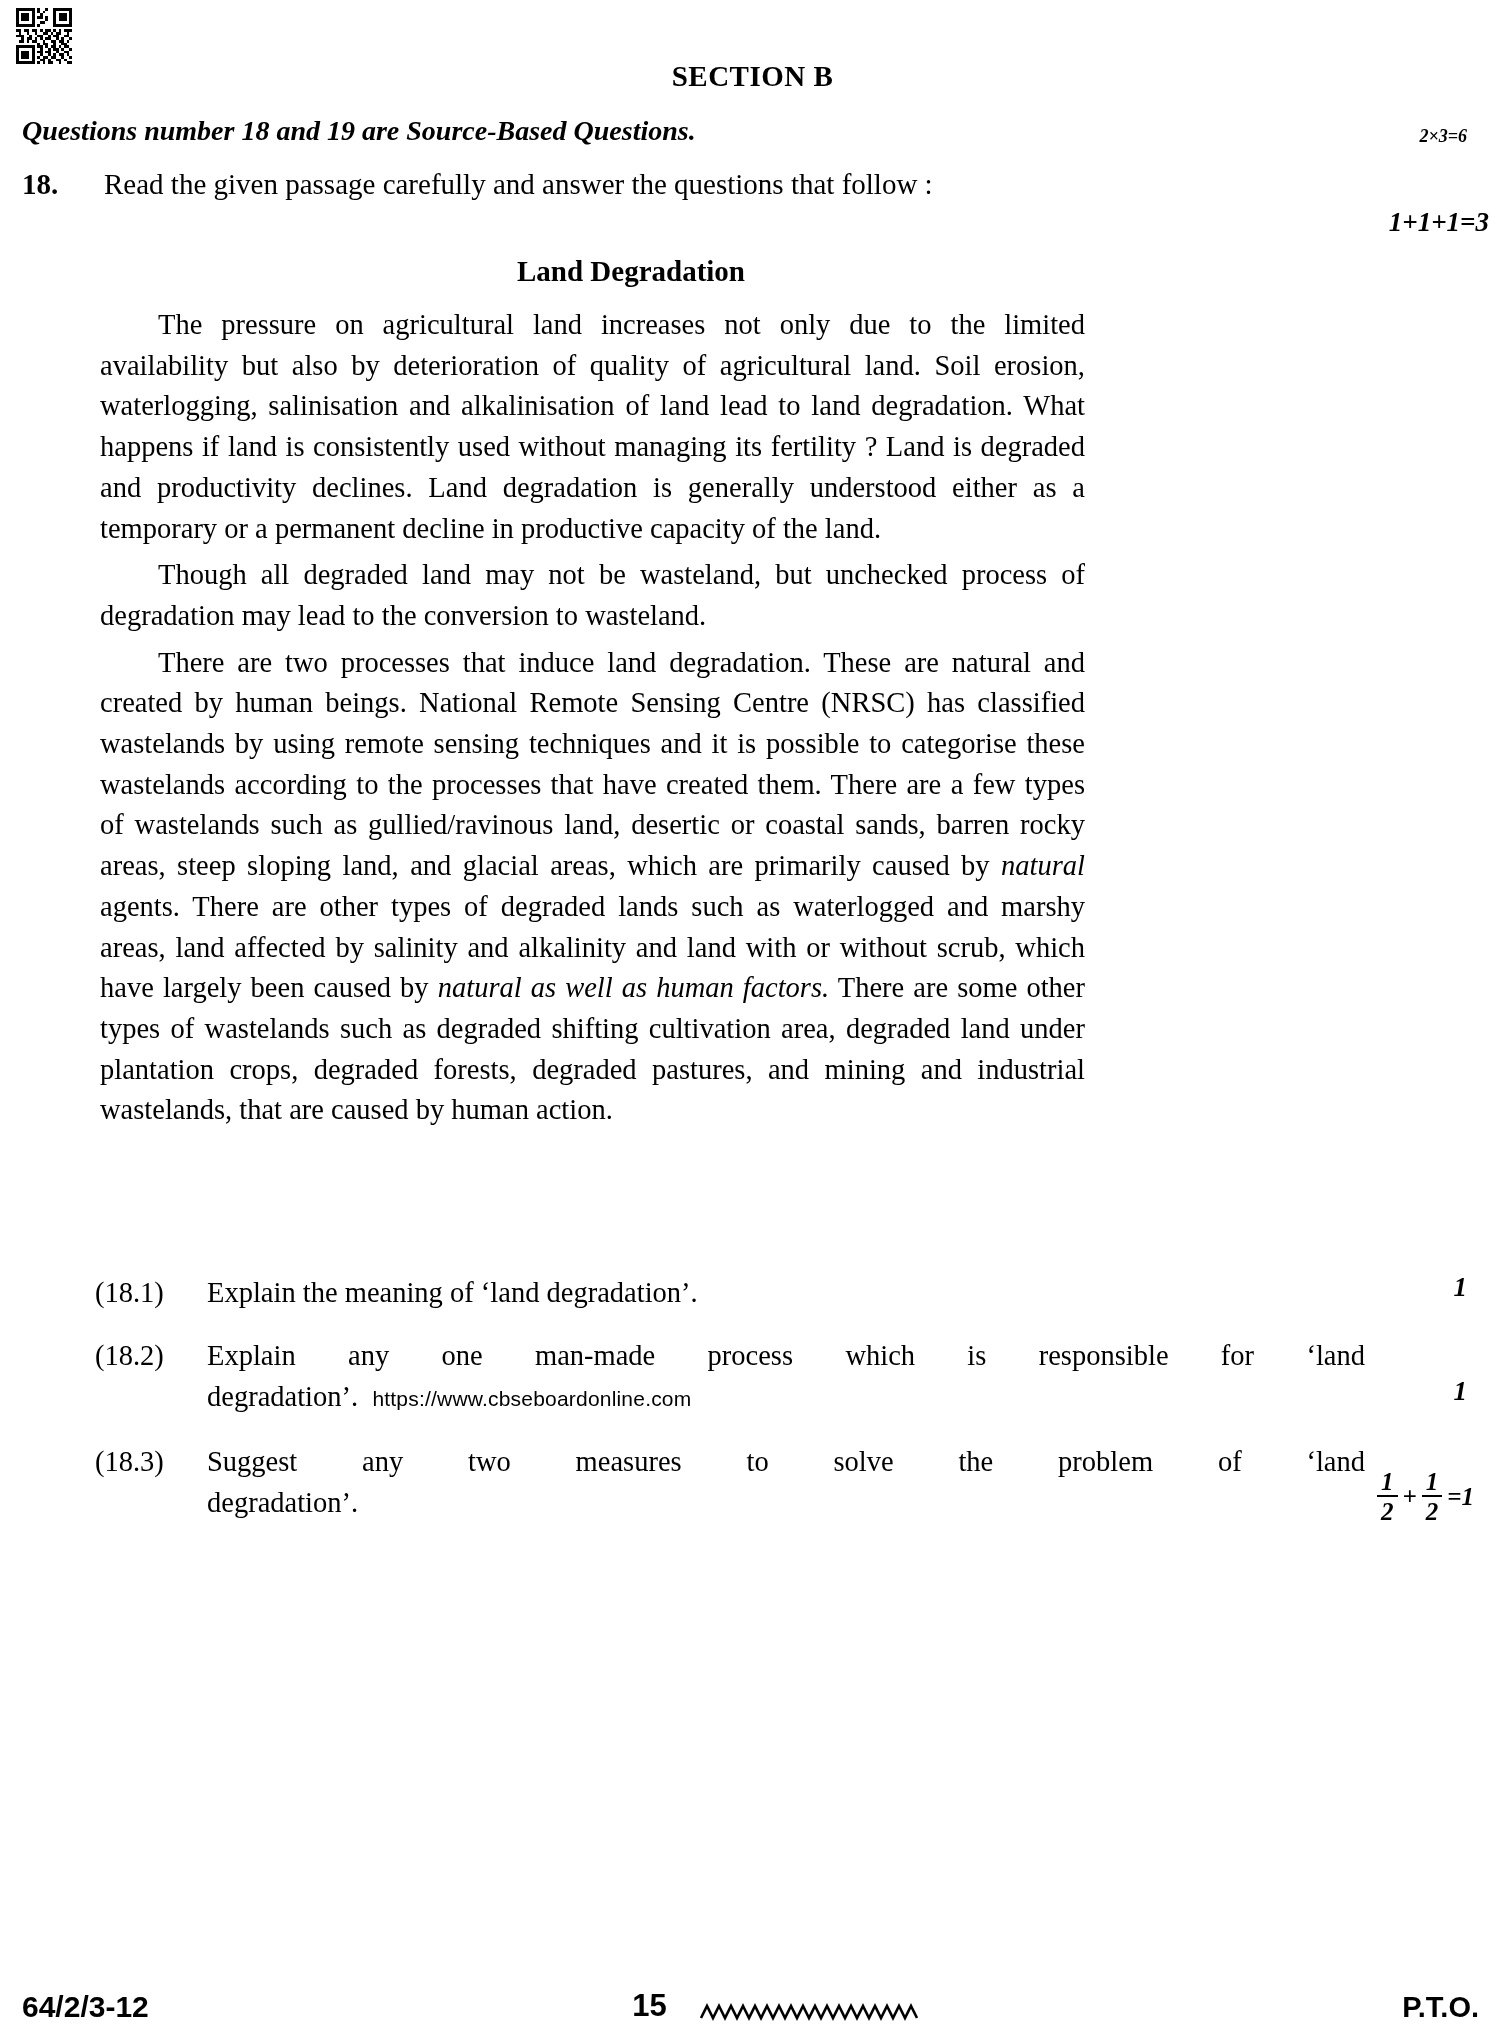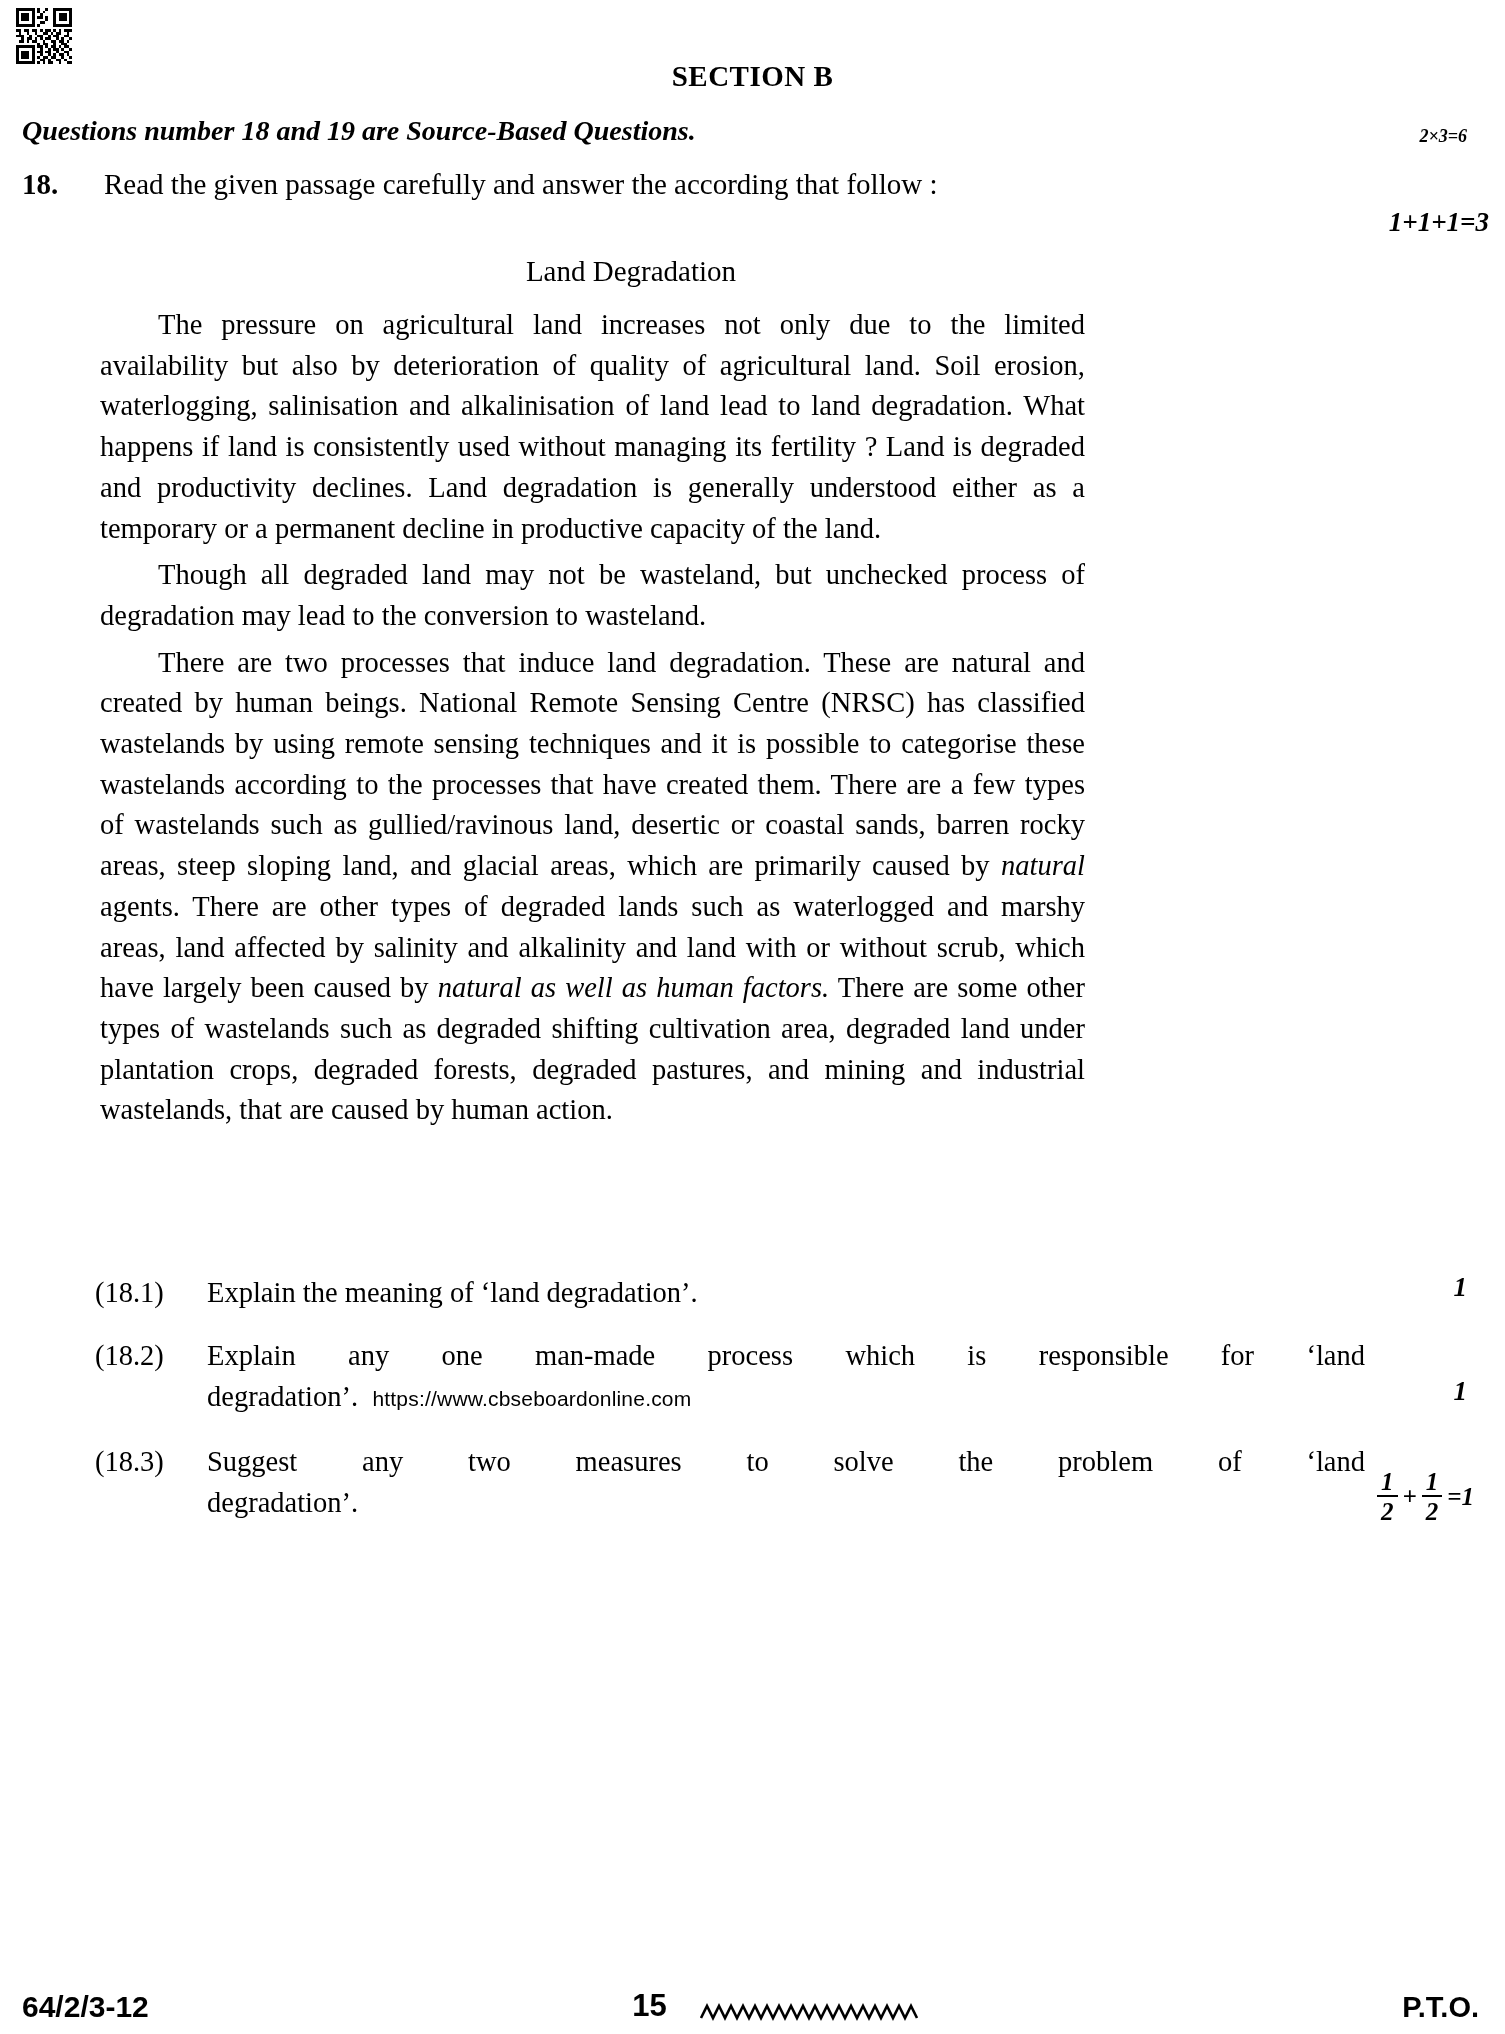--- a/index.html
+++ b/index.html
@@ -95,21 +95,21 @@
     font-size: 27px;
   }
 
   .passage-title {
     position: absolute;
     top: 255px;
     left: 0;
     width: 1262px;
     text-align: center;
     font-size: 29px;
-    font-weight: normal;
+    font-weight: bold;
   }
 
   
   .passage {
     position: absolute;
     top: 305px;
     left: 100px;
     width: 985px;
   }
   .passage p {
@@ -339,21 +339,21 @@
   <div class="section-title">SECTION B</div>
 
   <div class="instr-row">
     <span class="instr-text">Questions number 18 and 19 are Source-Based Questions.</span>
     <span class="marks-inline">2×3=6</span>
   </div>
 
   <div class="q-main">
     <div class="q-main-row">
       <span class="q-num">18.</span>
-      <span class="q-stem">Read the given passage carefully and answer the according that follow :</span>
+      <span class="q-stem">Read the given passage carefully and answer the questions that follow :</span>
     </div>
   </div>
   <div class="marks-right">1+1+1=3</div>
 
   <div class="passage-title">Land Degradation</div>
 
   <div class="passage">
     <p>The pressure on agricultural land increases not only due to the limited availability but also by deterioration of quality of agricultural land. Soil erosion, waterlogging, salinisation and alkalinisation of land lead to land degradation. What happens if land is consistently used without managing its fertility ? Land is degraded and productivity declines. Land degradation is generally understood either as a temporary or a permanent decline in productive capacity of the land.</p>
     <p>Though all degraded land may not be wasteland, but unchecked process of degradation may lead to the conversion to wasteland.</p>
     <p><span>There are two processes that induce land degradation. These are natural and created by human beings. National Remote Sensing Centre (NRSC) has classified wastelands by using remote sensing techniques and it is possible to categorise these wastelands according to the processes that have created them. There are a few types of wastelands such as gullied/ravinous land, desertic or coastal sands, barren rocky areas, steep sloping land, and glacial areas, which are primarily caused by </span><i>natural</i><span> agents. There are other types of degraded lands such as waterlogged and marshy areas, land affected by salinity and alkalinity and land with or without scrub, which have largely been caused by </span><i>natural as well as human factors.</i><span> There are some other types of wastelands such as degraded shifting cultivation area, degraded land under plantation crops, degraded forests, degraded pastures, and mining and industrial wastelands, that are caused by human action.</span></p>

